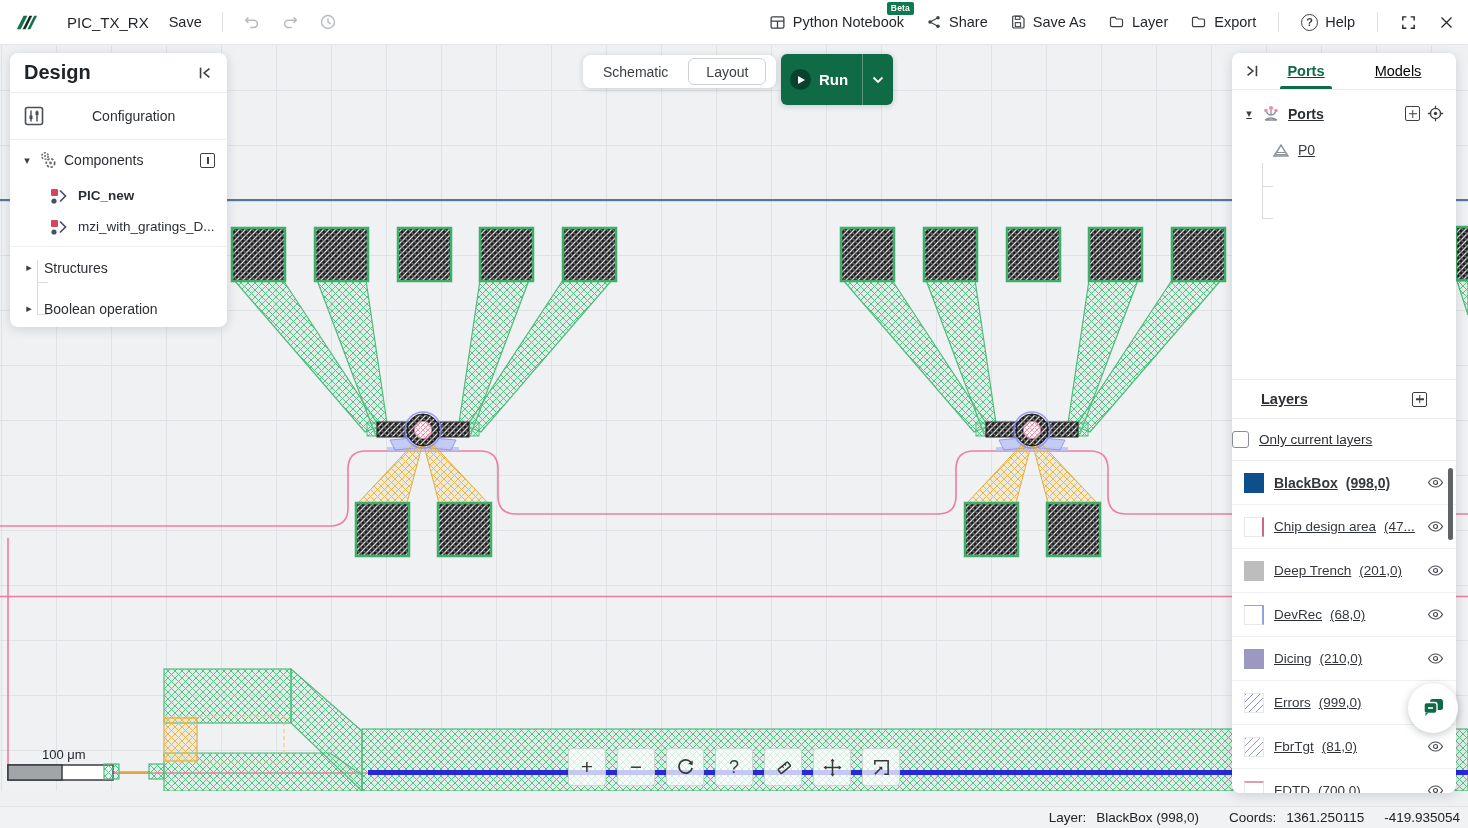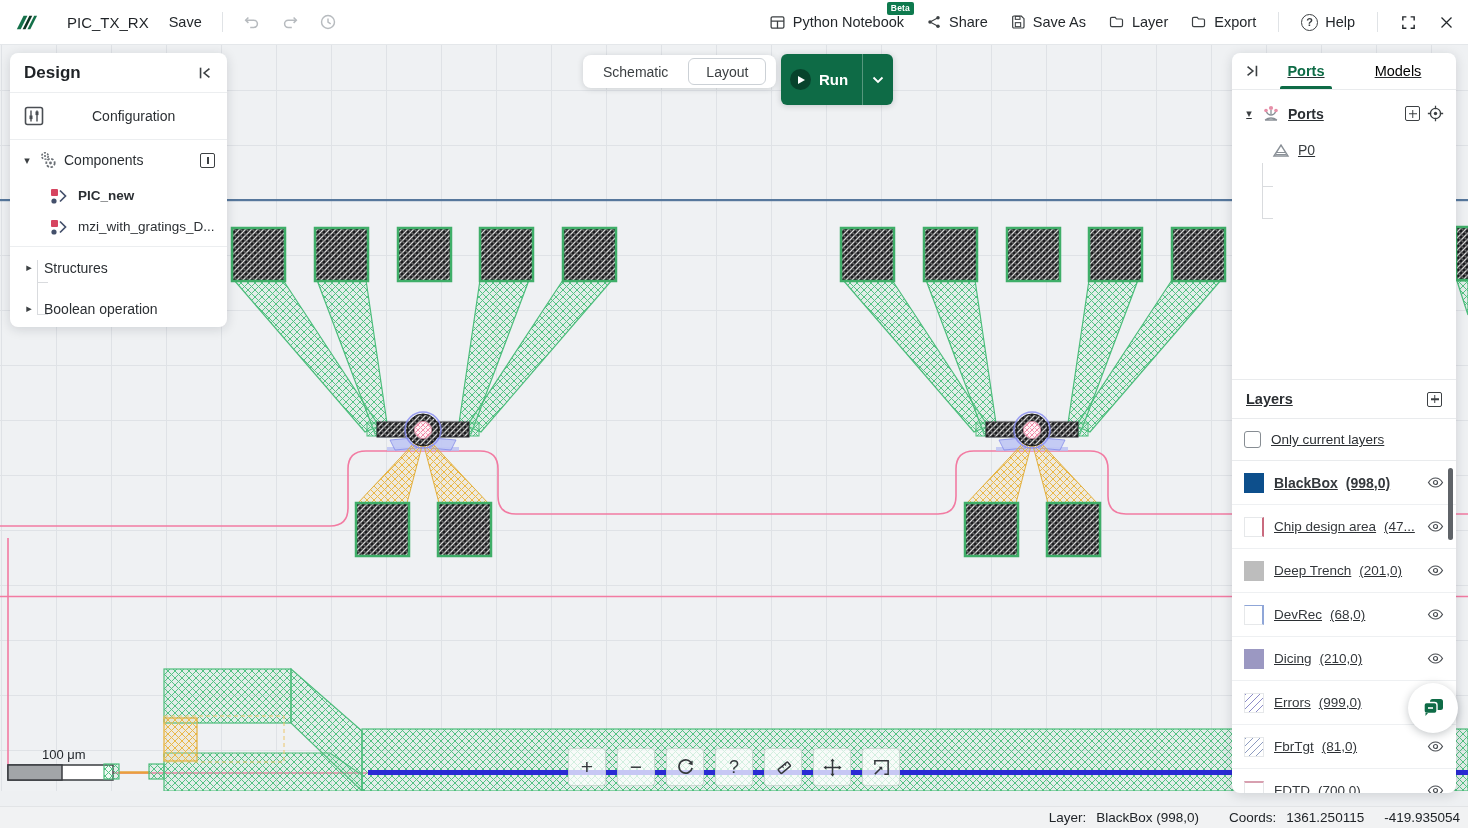--- a/index.html
+++ b/index.html
@@ -41,21 +41,21 @@
                    border-bottom:4.5px solid transparent; margin-left:2px; }
   .run-chev { width:31px; background:#0e6b46; border-left:1px solid rgba(255,255,255,.3); border-radius:0 6px 6px 0;
               display:flex; align-items:center; justify-content:center; cursor:pointer; }
 
   
   .panel { position:absolute; background:#fff; border-radius:8px; box-shadow:0 2px 12px rgba(20,30,40,.15); z-index:30; }
 
   
   #design-panel { top:53px; left:10px; width:217px; height:274px; }
   .lp-head { height:40px; padding:0 14px; display:flex; align-items:center; justify-content:space-between;
-             border-bottom:1px solid #eceef0; font-weight:700; font-size:17px; color:#1f2327; }
+             border-bottom:1px solid #eceef0; font-weight:700; font-size:20px; color:#1f2327; }
   .lp-row { display:flex; align-items:center; padding:0 14px; gap:10px; font-size:14px; cursor:pointer; }
   .lp-config { height:47px; border-bottom:1px solid #eceef0;gap:48px; }
   .lp-comp { height:40px; padding:0 12px; gap:6px; }
   .lp-child { height:31px; padding-left:42px; gap:8px; font-size:13.5px; position:relative; }
   .lp-child.bold { font-weight:700; }
   .lp-group { border-bottom:1px solid #eceef0; padding-bottom:4px; position:relative; }
   .caret { font-size:11px; color:#3c4043; width:10px; text-align:center; }
   .elbow { position:absolute; border-left:1.5px solid #d9dbde; border-bottom:1.5px solid #d9dbde; left:27px; width:11px; z-index:0; }
   .lp-section { height:41px; }
   .frame-icon { margin-left:auto; width:15px; height:15px; border:1.5px solid #3c4043; border-radius:2px;
@@ -67,23 +67,23 @@
   .rp-head { height:37px; display:flex; align-items:center; border-bottom:1px solid #e9ebed; padding:0 12px; }
   .tab { flex:1; text-align:center; font-size:14.5px; color:#000000; cursor:pointer; position:relative; height:100%;
          display:flex; align-items:center; justify-content:center; }
   .tab.active { color:#0e6b46; font-weight:700; }
   .tab.active::after { content:""; position:absolute; left:22%; right:22%; bottom:0; height:3px; background:#0e6b46; border-radius:2px 2px 0 0; }
   .rp-row { display:flex; align-items:center; padding:0 12px; gap:7px; font-size:14px; }
   .ports-root { height:41px; margin-top:3px; }
   .ports-root .grow { flex:1; }
   .port-item { height:32px; padding-left:40px; gap:8px; font-size:14px; color:#3c4043; position:relative; }
   #ports-tree-area { height:286px; position:relative; }
-  .layers-head { height:40px; border-top:1px solid #e9ebed; border-bottom:1px solid #e9ebed; padding:0 14px;
+  .layers-head { height:40px; border-top:1px solid #e9ebed; border-bottom:1px solid #e9ebed; padding:0 29px;
                  display:flex; align-items:center; justify-content:space-between; font-size:14.5px; font-weight:600; }
-  .only-row { height:42px; border-bottom:1px solid #e9ebed; display:flex; align-items:center; gap:10px; padding:0 12px; font-size:13.5px; }
+  .only-row { height:42px; border-bottom:1px solid #e9ebed; display:flex; align-items:center; gap:10px; padding:0 0; font-size:13.5px; }
   .checkbox { width:17px; height:17px; border:1.5px solid #878d93; border-radius:3px; background:#fff; cursor:pointer; flex:none; }
   #layers-list { position:relative; }
   .layer-row { height:44px; display:flex; align-items:center; padding:0 12px; border-bottom:1px solid #eef0f2;
                font-size:13.5px; color:#34383c; cursor:pointer; }
   .layer-row .lname { margin-left:10px; white-space:nowrap; }
   .layer-row .lgds { margin-left:8px; white-space:nowrap; }
   .layer-row.bold .lname, .layer-row.bold .lgds { font-weight:700; font-size:14px; }
   .layer-row .eye { margin-left:auto; flex:none; }
   .sw { width:20px; height:20px; border:1px solid #e6e8ea; background:#fff; flex:none; }
   .sw.solid { background:var(--sc); border-color:var(--sc); }

